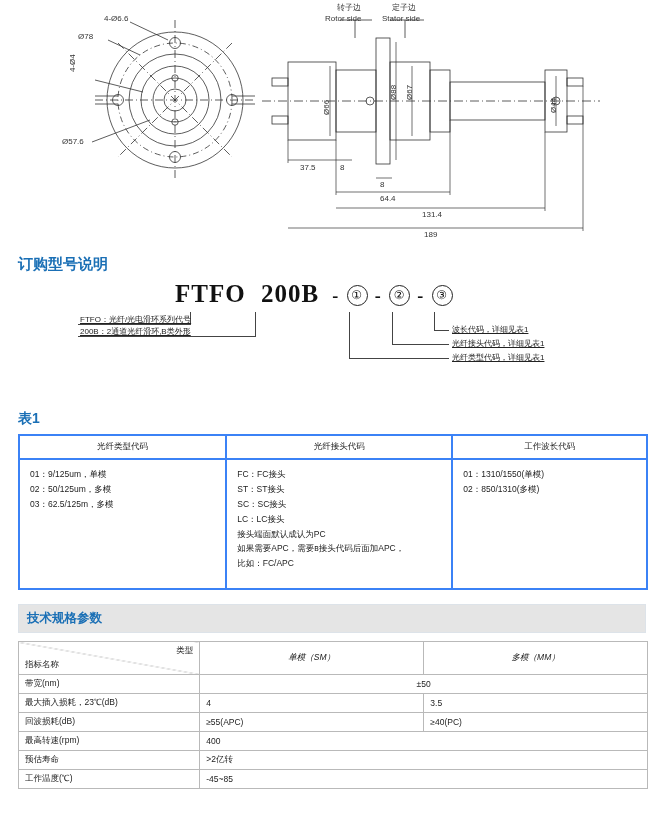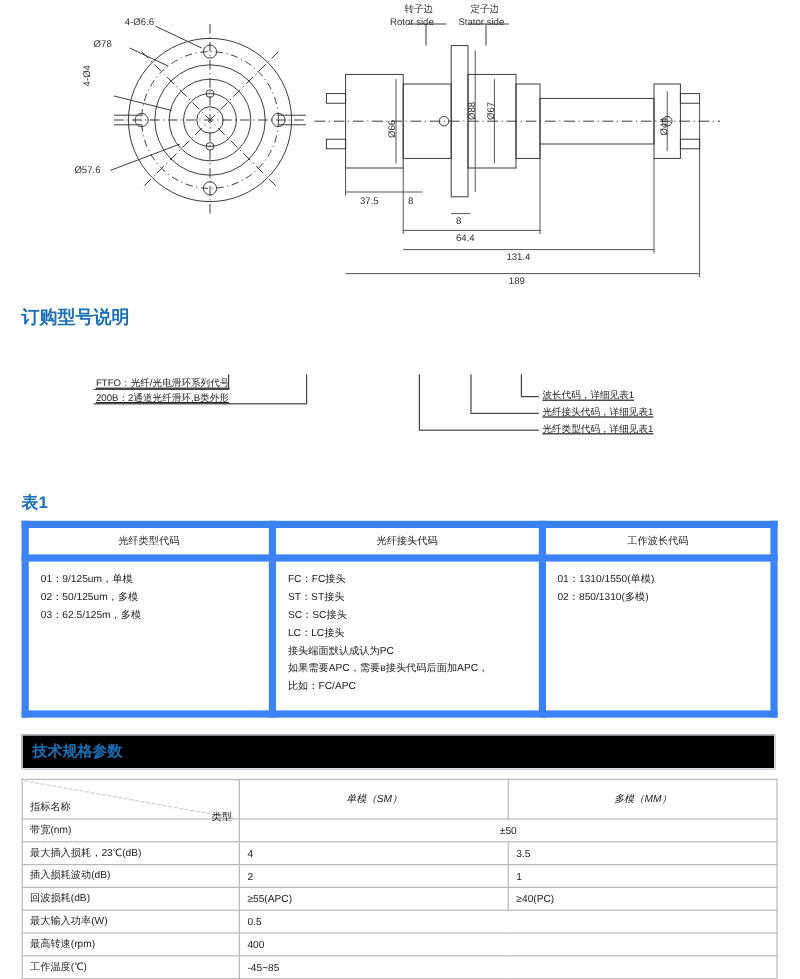--- a/index.html
+++ b/index.html
@@ -34,35 +34,35 @@
     display:inline-block;width:19px;height:19px;border:1.3px solid #222;
     border-radius:50%;font-size:12px;line-height:18px;text-align:center;
     font-weight:normal;vertical-align:3px;font-family:"Liberation Sans",sans-serif;
   }
   .note{position:absolute;font-size:8px;color:#222;white-space:nowrap;text-decoration:underline;}
   .ln{position:absolute;background:#444;}
 
   
   table{border-collapse:collapse;}
   .t1{margin:6px 0 0 18px;width:630px;border:1px solid #b9b9b9;}
-  .t1 th,.t1 td{border:6px solid #3b82f6;font-size:8.5px;color:#222;}
+  .t1 th,.t1 td{border:2px solid #3b82f6;font-size:8.5px;color:#222;}
   .t1 th{font-weight:normal;text-align:center;padding:5px 2px;background:#fff;}
   .t1 td{vertical-align:top;padding:7px 10px;line-height:1.75;}
 
   .specbar{
-    margin:0 0 0 18px;width:628px;background:#000000;border:1px solid #dde3e9;
+    margin:0 0 0 18px;width:628px;background:#e5e5e5;border:1px solid #dde3e9;
     padding:5px 8px;color:#1a6fb5;font-size:12.5px;font-weight:bold;
     box-sizing:border-box;
   }
   .t2{margin:8px 0 0 18px;width:630px;border:1px solid #b9b9b9;}
   .t2 td,.t2 th{border:1px solid #b9b9b9;font-size:8.5px;padding:3px 6px;color:#222;}
   .t2 th{font-weight:normal;}
   .t2 .hdr{height:26px;position:relative;}
   .t2 .lbl-left{position:absolute;left:6px;bottom:3px;}
-  .t2 .lbl-right{position:absolute;right:6px;top:3px;margin-top:22px;}
+  .t2 .lbl-right{position:absolute;right:6px;top:3px;}
   .t2 .ctr{text-align:center;}
   .rowname{width:180px;}
   .colv{width:225px;font-style:italic;}
   .slashcell{
     background:linear-gradient(to top right, transparent calc(50% - 0.5px), #b9b9b9 50%, transparent calc(50% + 0.5px));
   }
 </style>
 </head>
 <body>
 
@@ -177,20 +177,30 @@
   <div class="dim-text" style="left:340px;top:163px;">8</div>
   <div class="dim-text" style="left:380px;top:180px;">8</div>
   <div class="dim-text" style="left:380px;top:194px;">64.4</div>
   <div class="dim-text" style="left:422px;top:210px;">131.4</div>
   <div class="dim-text" style="left:424px;top:230px;">189</div>
 </div>
 
 <div class="sec-title" style="margin-top:10px;">订购型号说明</div>
 
 <div class="order-wrap">
+  <div class="code-main">
+    <span>FTFO</span>
+    <span style="margin-left:8px;">200B</span>
+    <span style="margin-left:6px;font-size:18px;">-</span>
+    <span class="circ">①</span>
+    <span style="font-size:18px;">-</span>
+    <span class="circ">②</span>
+    <span style="font-size:18px;">-</span>
+    <span class="circ">③</span>
+  </div>
 
   <div class="ln" style="left:190px;top:38px;width:1px;height:12px;"></div>
   <div class="ln" style="left:78px;top:50px;width:113px;height:1px;"></div>
   <div class="ln" style="left:255px;top:38px;width:1px;height:24px;"></div>
   <div class="ln" style="left:78px;top:62px;width:178px;height:1px;"></div>
 
   <div class="note" style="left:80px;top:40px;">FTFO：光纤/光电滑环系列代号</div>
   <div class="note" style="left:80px;top:52px;">200B：2通道光纤滑环,B类外形</div>
 
   <div class="ln" style="left:349px;top:38px;width:1px;height:46px;"></div>
@@ -254,36 +264,31 @@
   <tr>
     <td>带宽(nm)</td>
     <td colspan="2" class="ctr">±50</td>
   </tr>
   <tr>
     <td>最大插入损耗，23℃(dB)</td>
     <td>4</td>
     <td>3.5</td>
   </tr>
   <tr>
-    <td>插入损耗波动(dB)</td>
-    <td>2</td>
-    <td>1</td>
-  </tr>
-  <tr>
     <td>回波损耗(dB)</td>
     <td>≥55(APC)</td>
     <td>≥40(PC)</td>
   </tr>
   <tr>
-    <td>最大输入功率(W)</td>
-    <td colspan="2">0.5</td>
-  </tr>
-  <tr>
     <td>最高转速(rpm)</td>
     <td colspan="2">400</td>
   </tr>
   <tr>
+    <td>预估寿命</td>
+    <td colspan="2">&gt;2亿转</td>
+  </tr>
+  <tr>
     <td>工作温度(℃)</td>
     <td colspan="2">-45~85</td>
   </tr>
 
 </tbody>
   </table>
 
 </body></html>

